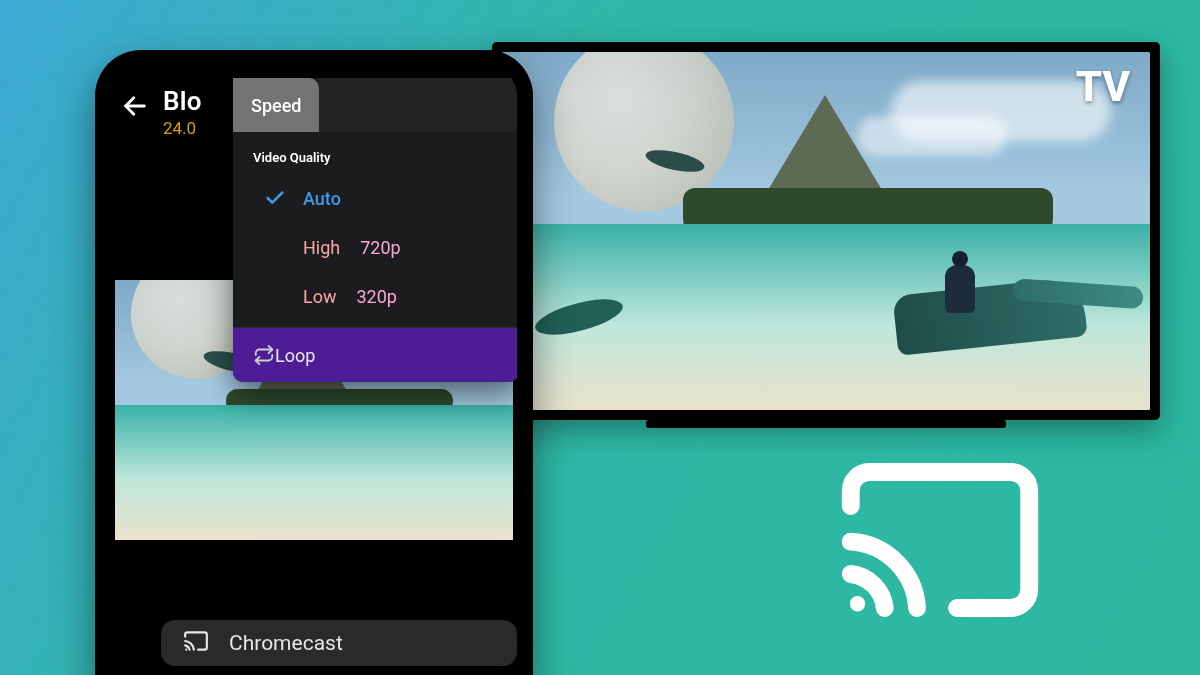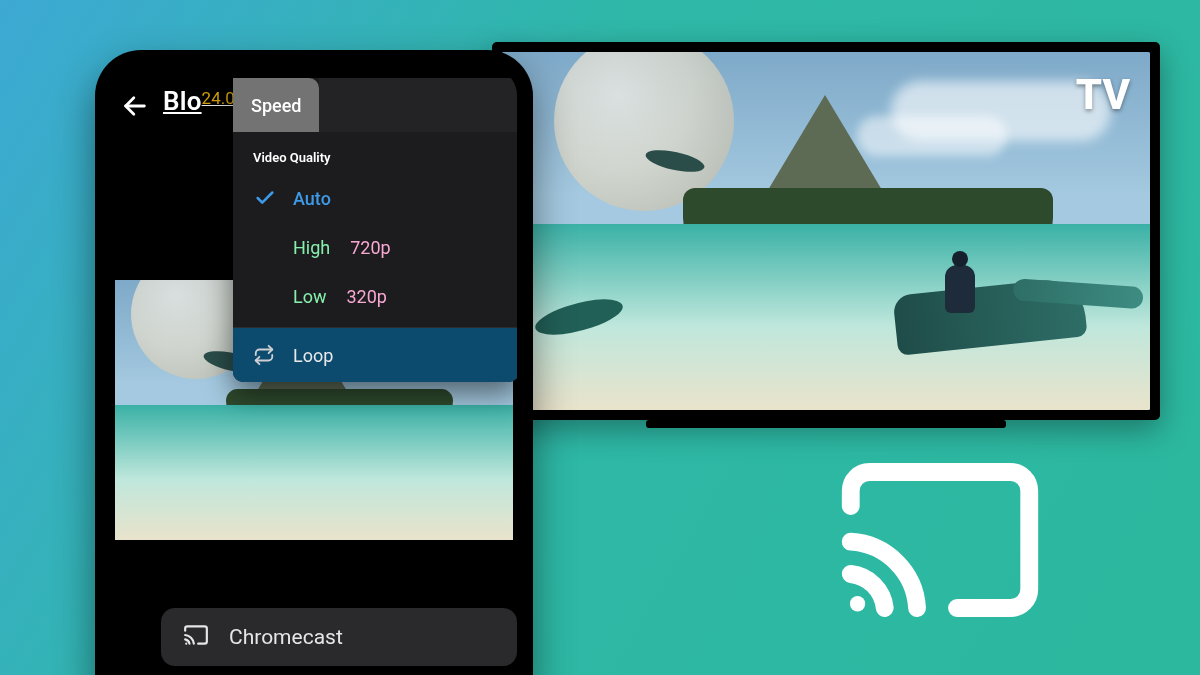--- a/index.html
+++ b/index.html
@@ -35,21 +35,21 @@
     left: 50%;
     transform: translateX(-50%);
     bottom: -8px;
     width: 360px;
     height: 8px;
     background: #000;
     border-radius: 3px;
   }
   .tv-label {
     position: absolute;
-    top: 18px;
+    top: 10px;
     right: 20px;
     color: #fff;
     font-weight: 800;
     font-size: 42px;
     text-shadow: 0 2px 4px rgba(0,0,0,0.4);
   }
 
   
   .scene-sky { position:absolute; inset:0; background: linear-gradient(180deg,#7ea9c8 0%, #a4c9e0 40%); }
   .scene-sea { position:absolute; left:0; right:0; top:48%; bottom:0; background: linear-gradient(180deg,#3ab1a6 0%, #bfe7dc 55%, #e9e3cb 100%); }
@@ -96,21 +96,21 @@
   }
   .phone-header {
     position: relative;
     display: flex;
     align-items: flex-start;
     gap: 14px;
     padding: 20px 12px 0 10px;
     color: #fff;
   }
   .back-arrow { width: 28px; height: 28px; margin-top: 6px; flex-shrink:0; cursor:pointer;}
-  .title-block { display:flex; flex-direction:row;text-decoration:underline; }
+  .title-block { display:flex; flex-direction:column; }
   .title-text { font-size: 26px; font-weight:600; color:#fff; letter-spacing:0.2px; }
   .subtitle-text { font-size: 17px; color:#eab308; opacity:0.9; margin-top:2px;}
   .kebab { position:absolute; right:6px; top:18px; display:flex; flex-direction:column; gap:4px; padding:8px; cursor:pointer;}
   .kebab span{width:5px;height:5px;border-radius:50%;background:#fff;}
 
   .phone-thumb {
     position: absolute;
     left: 4px;
     right: 4px;
     top: 214px;
@@ -163,45 +163,45 @@
   .panel-section-label {
     color:#fff;
     font-size:13px;
     font-weight:600;
     padding:18px 20px 8px;
   }
   .quality-item{
     display:flex;
     align-items:center;
     gap:16px;
-    padding:14px 20px 14px 20px;
+    padding:14px 20px 14px 30px;
     cursor:pointer;
     font-size:18px;
   }
   .quality-item .check{ width:24px; display:flex; justify-content:center;}
-  .quality-item .q-label{ color:#86efac; }
+  .quality-item .q-label{ color:#fca5a5; }
   .quality-item .q-res{ color:#f9a8d4; margin-left:4px;}
   .quality-item.selected .q-label{ color:#3d9ae8; font-weight:500;}
   .divider { height:1px; background:#2c2c2e; margin:6px 0 0;}
   .loop-row{
-    display:flex; align-items:center; gap:18px;
+    display:flex; align-items:center; 
     padding:16px 20px;
-    background:#0c4a6e;
+    background:#4c1d95;
     cursor:pointer;
   }
   .loop-row .lbl{ color:#e8e8ea; font-size:18px;}
   .loop-icon{ width:22px; height:22px; }
 
   
   .cast-row{
     position:absolute;
     left:50px;
     bottom:8px;
     width:356px;
-    height:58px;
+    height:46px;
     background:#2a2a2d;
     border-radius:14px;
     display:flex;
     align-items:center;
     gap:20px;
     padding:0 22px;
     z-index:6;
     cursor:pointer;
     box-shadow: 0 6px 18px rgba(0,0,0,0.4);
   }

